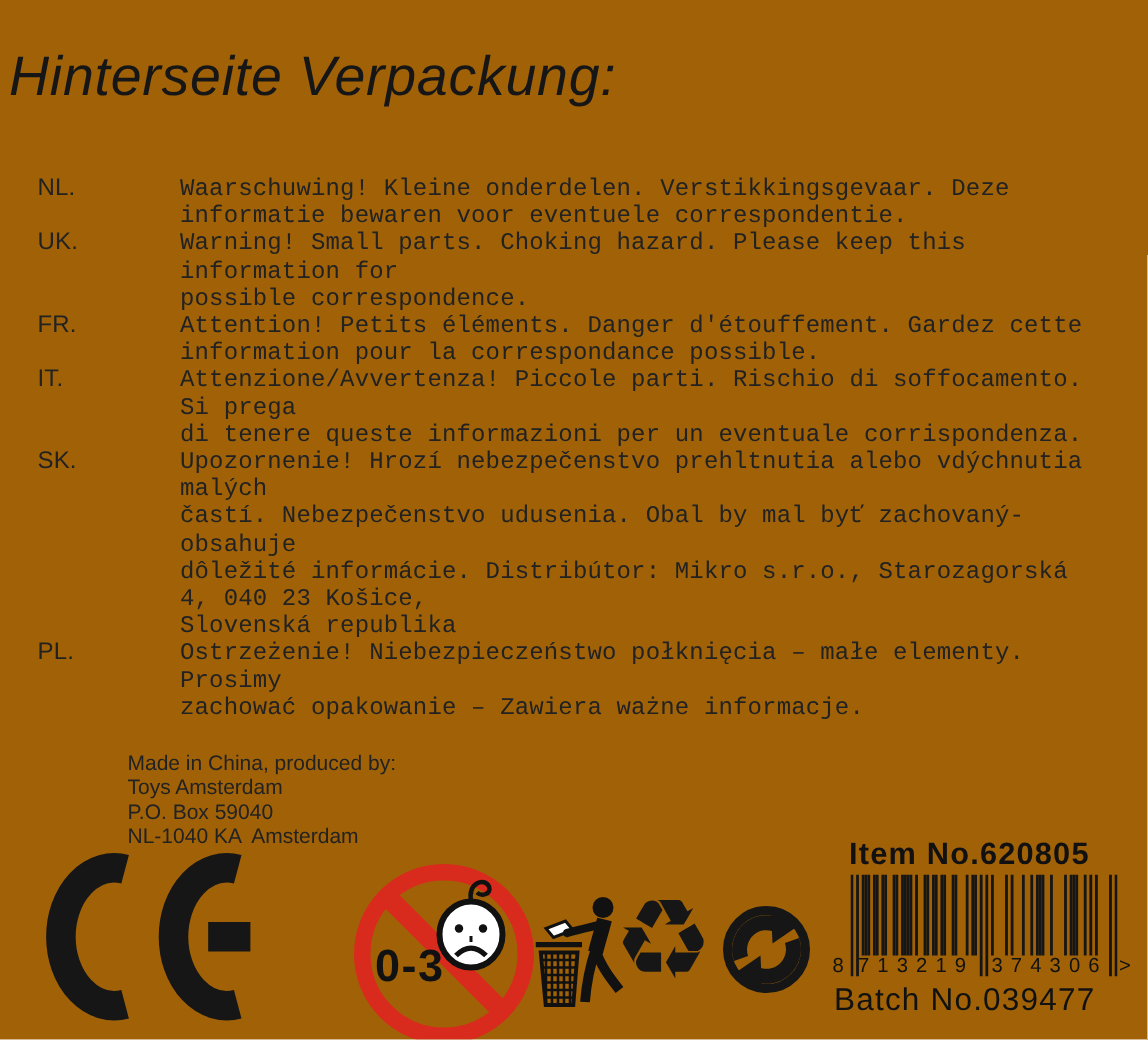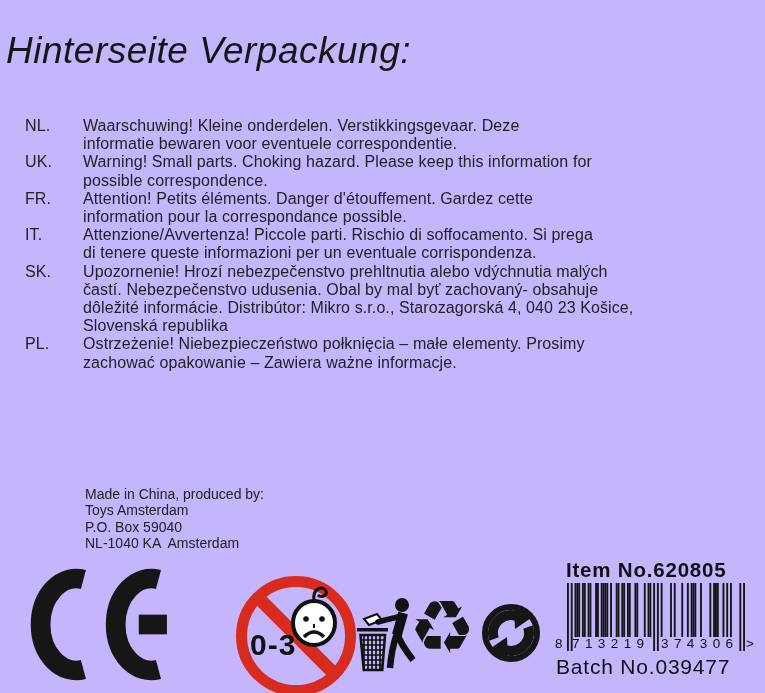--- a/index.html
+++ b/index.html
@@ -1,28 +1,28 @@
 <!DOCTYPE html>
 <html><head>
 <meta charset="utf-8">
 <style>
   html,body{margin:0;padding:0;background:#ffffff;}
-  .page{position:relative;width:765px;height:693px;background:#c4b5fd;overflow:hidden;
+  .page{position:relative;width:765px;height:693px;background:#a16207;overflow:hidden;
         font-family:"Liberation Sans",sans-serif;color:#1c1c1c;}
 
   .title{position:absolute;left:6px;top:30px;font-style:italic;font-size:37px;
          letter-spacing:.5px;white-space:nowrap;color:#161616;}
 
   .warnings{position:absolute;left:25px;top:117px;width:712px;
             font-size:16px;line-height:18.2px;letter-spacing:.1px;color:#222;}
-  .wrow{display:flex;}
+  .wrow{display:flex;gap:37px;}
   .wlang{flex:0 0 58px;}
-  .wtxt{flex:1;white-space:pre-wrap;}
-
-  .producer{position:absolute;left:85px;top:486px;font-size:14px;line-height:16.4px;
+  .wtxt{flex:1;white-space:pre-wrap;font-family:Liberation Mono, monospace;}
+
+  .producer{position:absolute;left:85px;top:500px;font-size:14px;line-height:16.4px;
             white-space:pre-wrap;color:#222;}
 
   
   .ce{position:absolute;left:29px;top:565px;}
 
   
   .age{position:absolute;left:236px;top:576px;width:120px;height:120px;text-align:right;}
   .age .ring{position:absolute;left:0;top:0;width:98px;height:98px;border:11px solid #d92a1e;border-radius:50%;}
   .age .slash{position:absolute;left:1px;top:53px;width:118px;height:13px;background:#d92a1e;border-radius:2px;transform:rotate(45deg);}
   .age .face{position:absolute;left:52px;top:7px;}

